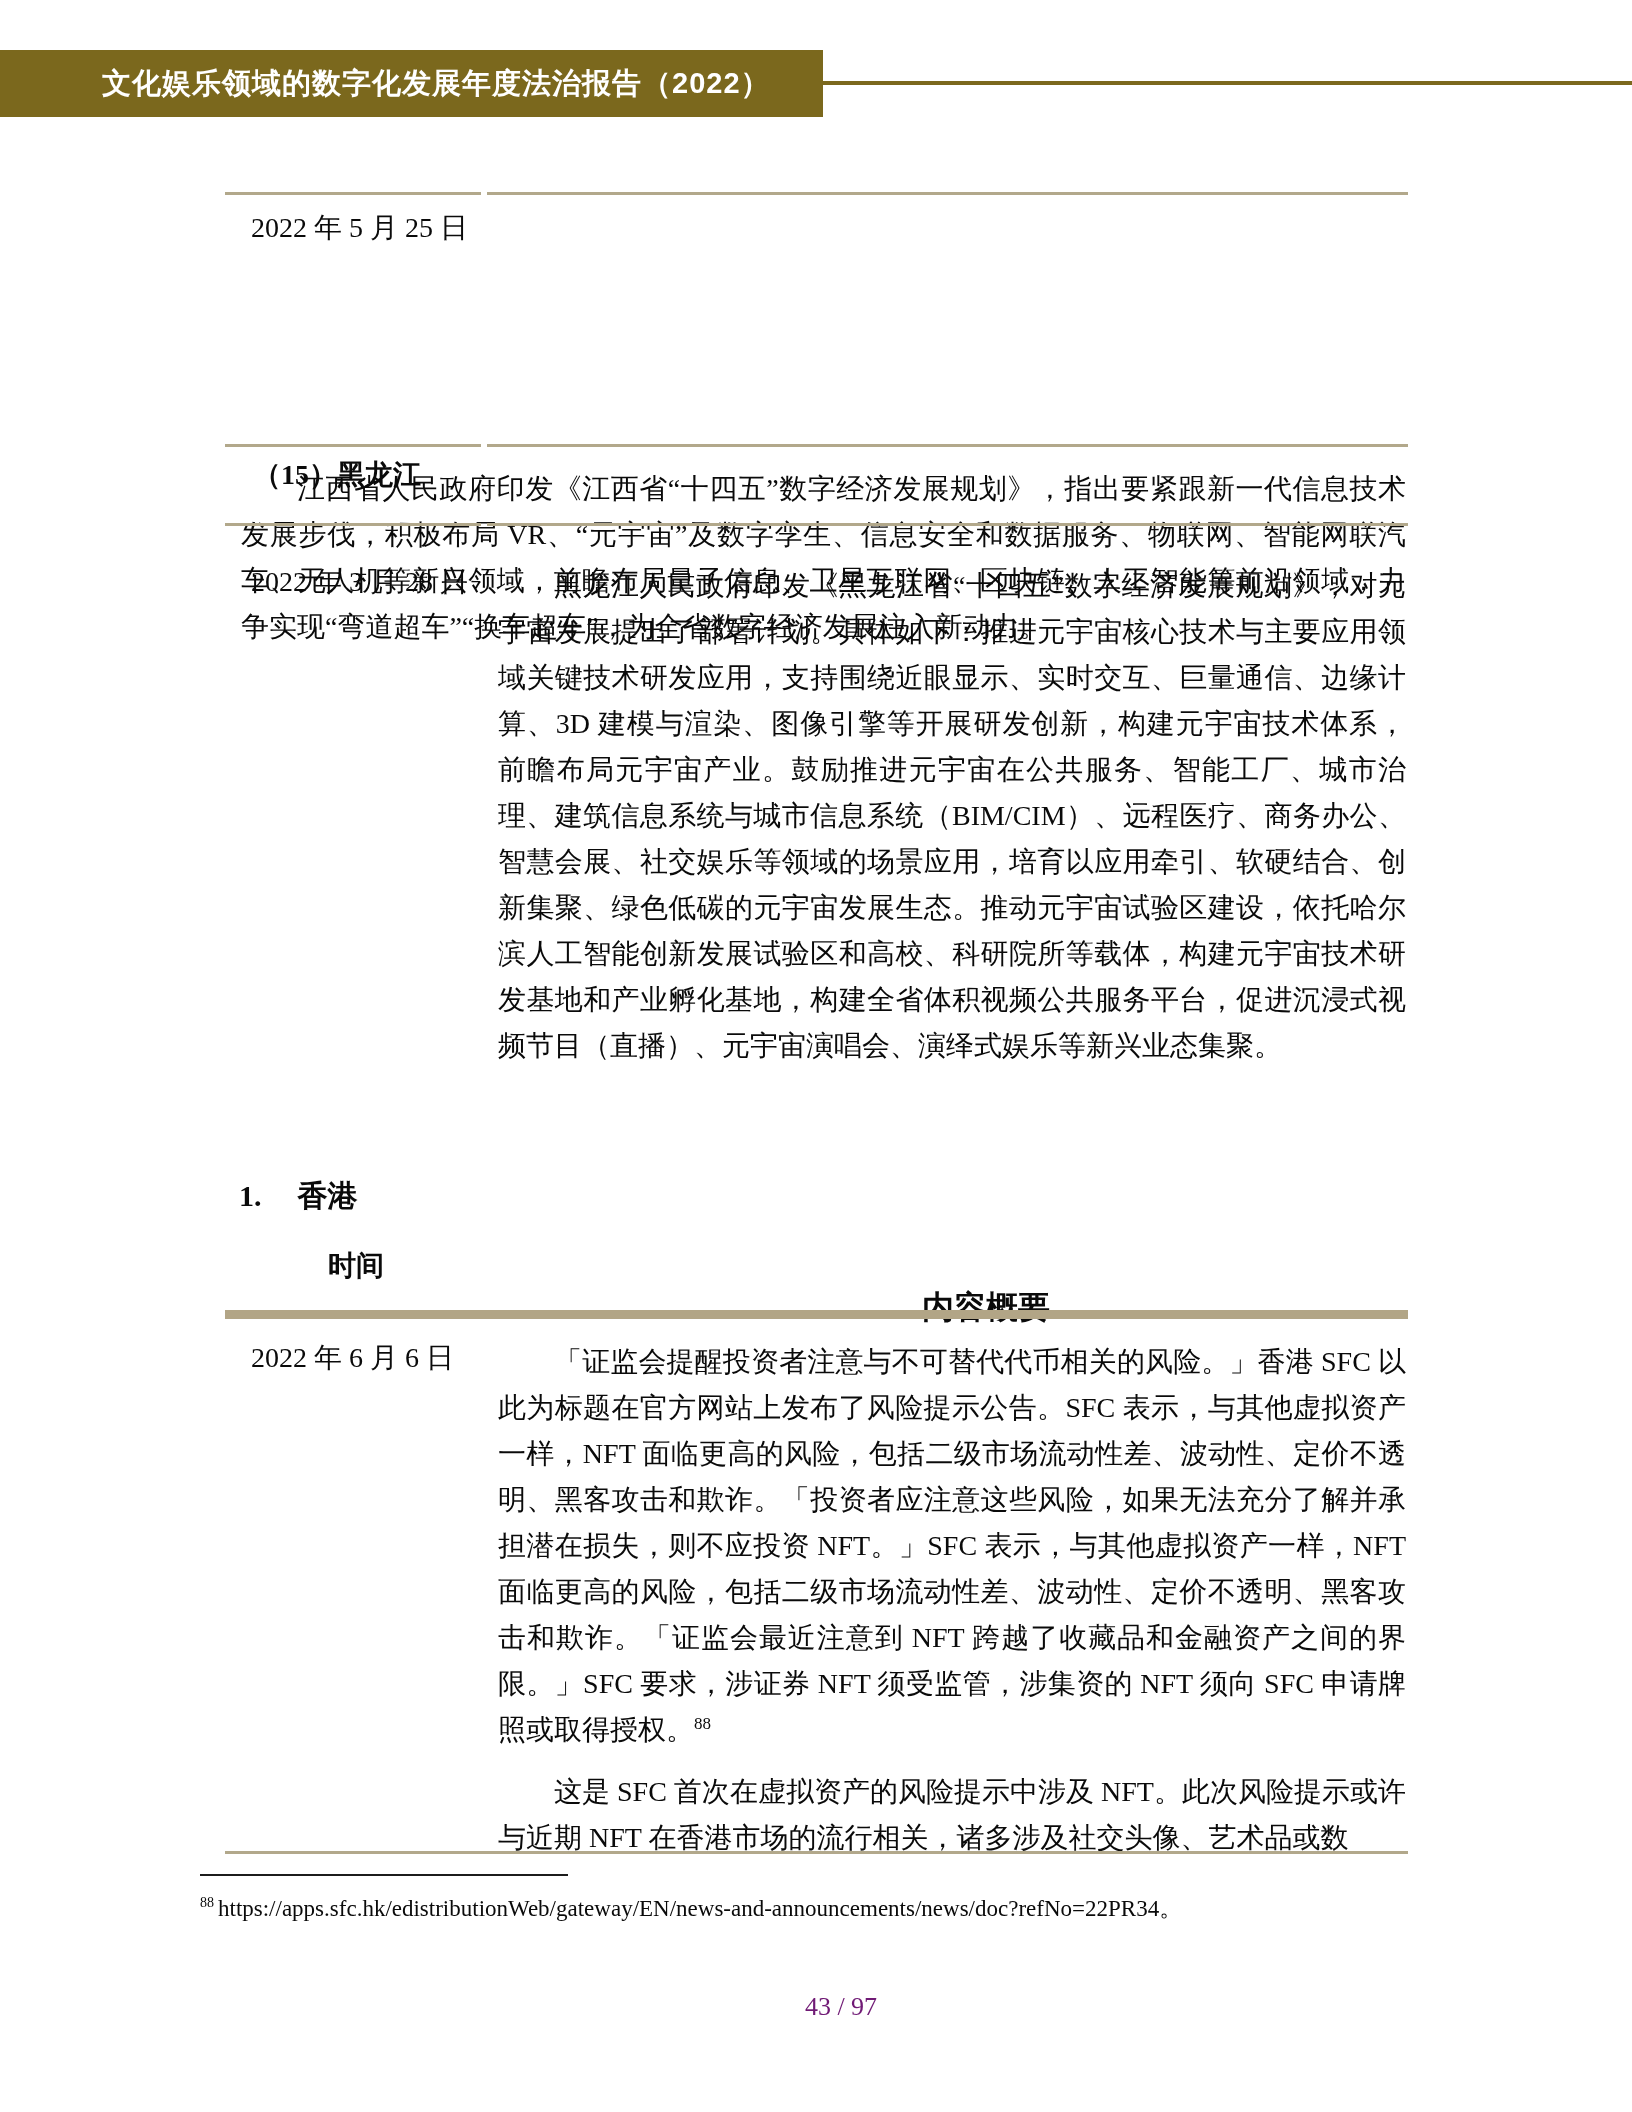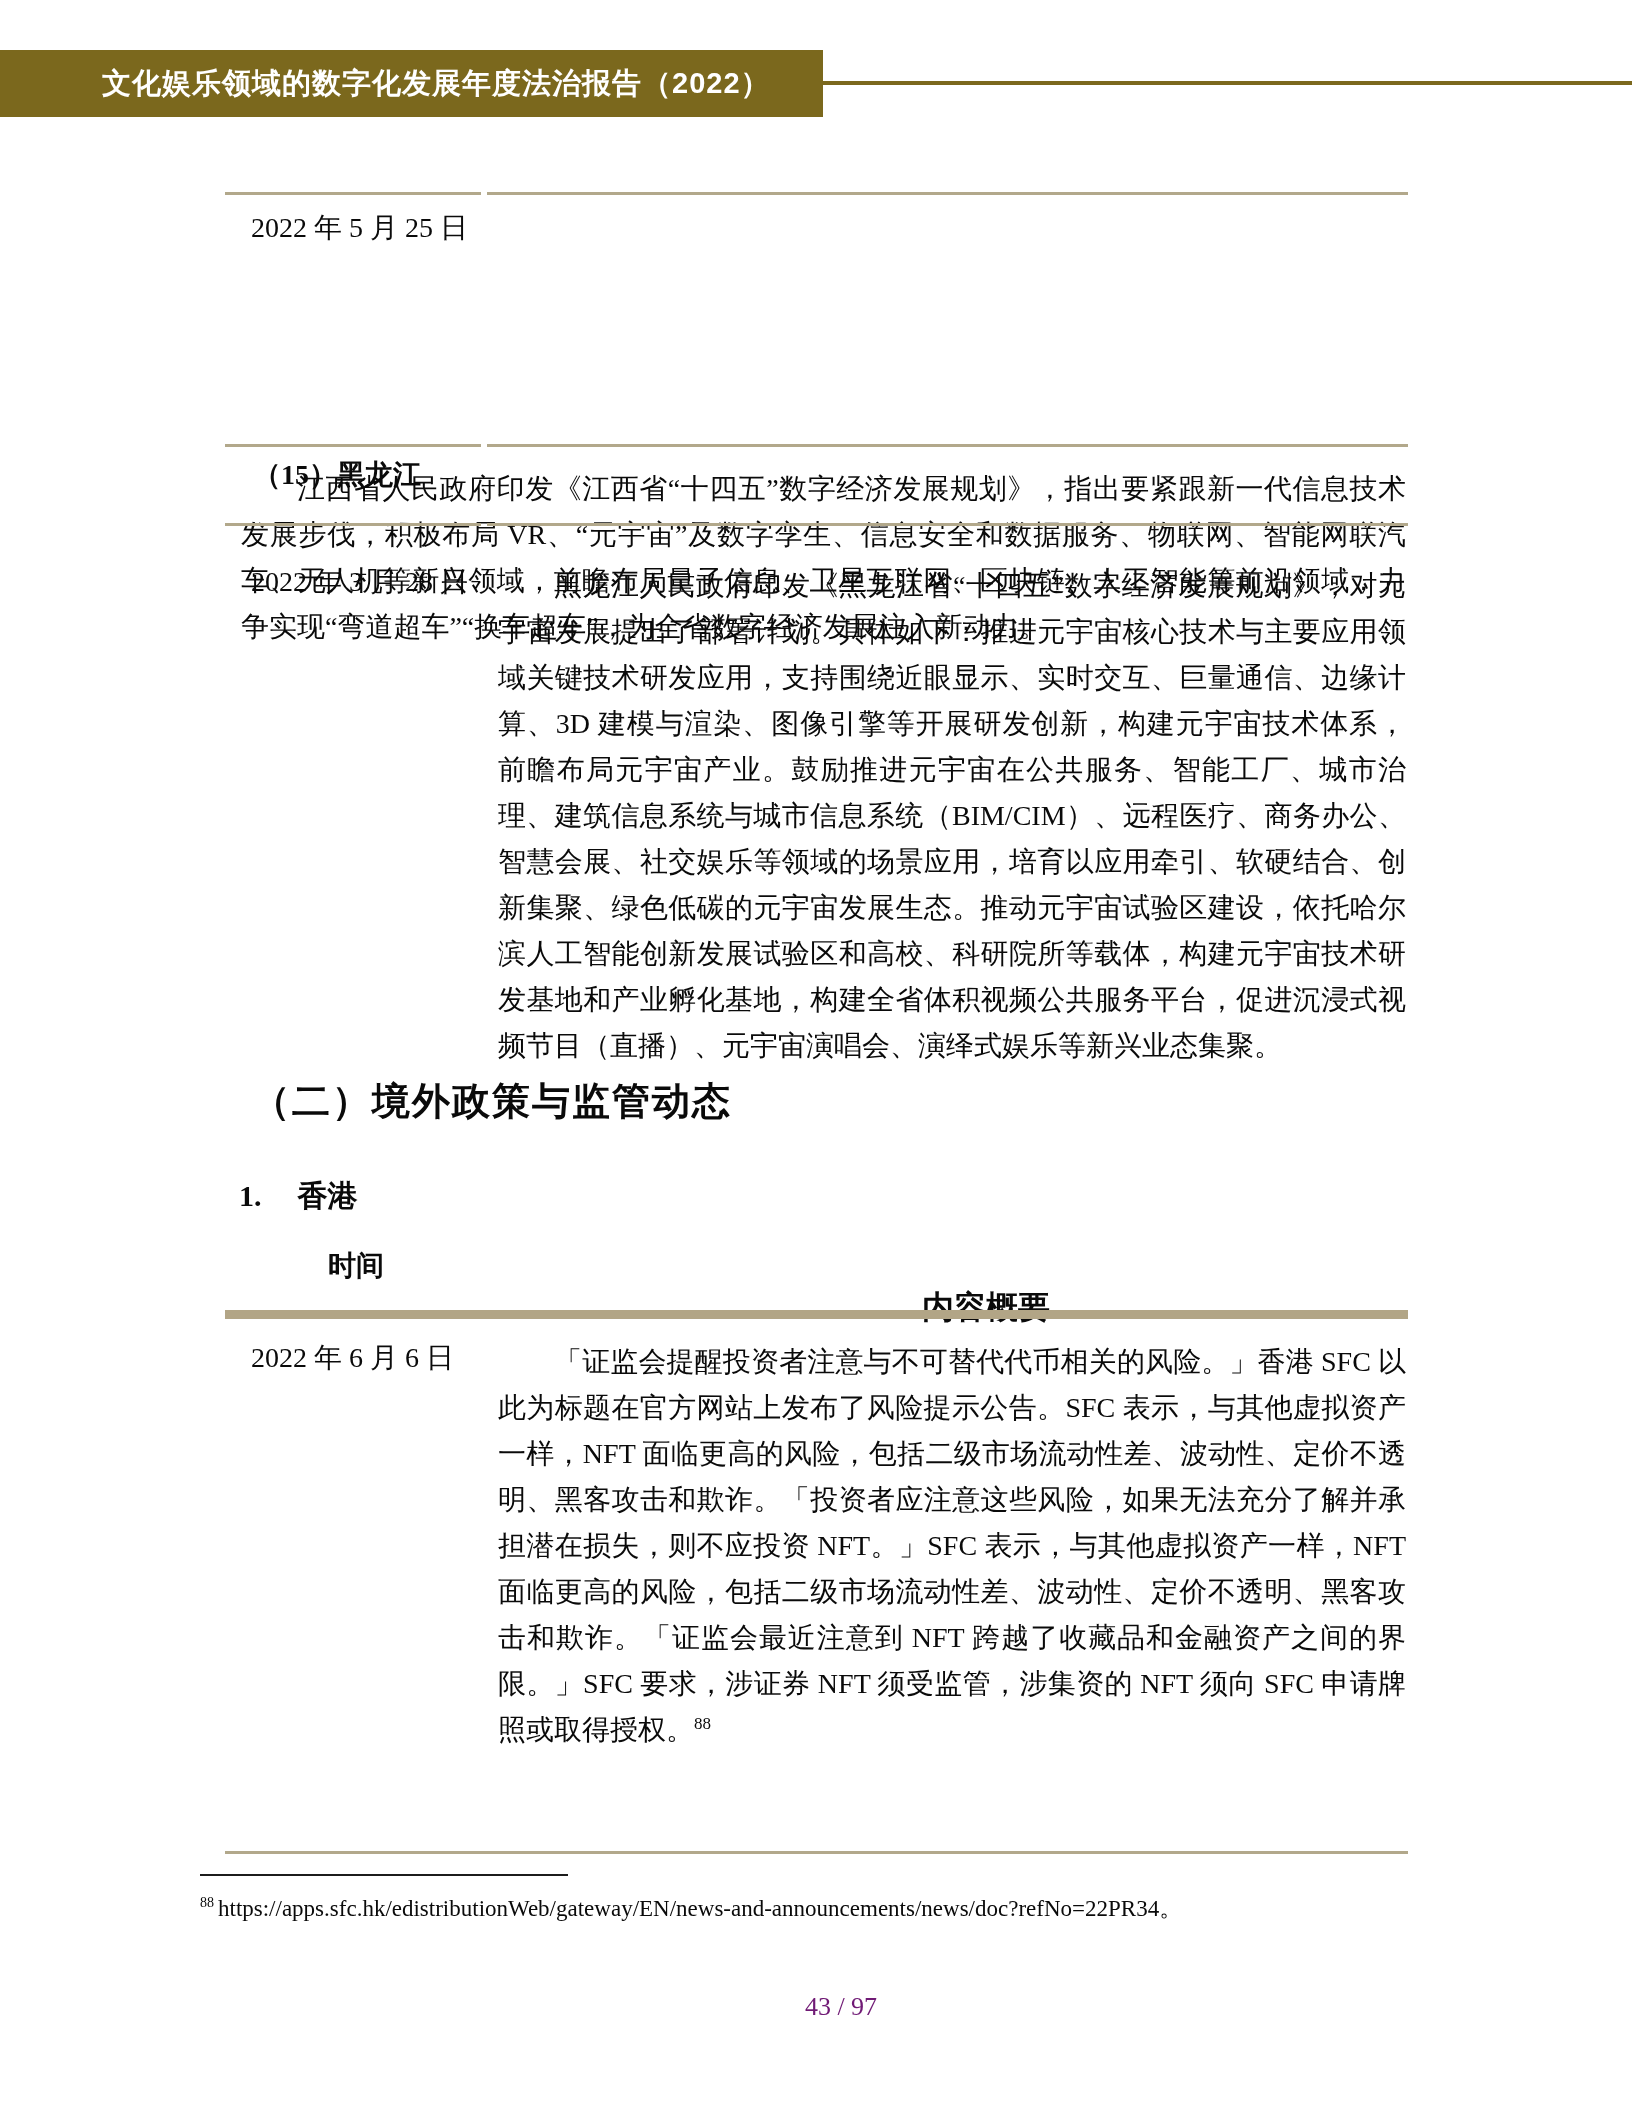--- a/index.html
+++ b/index.html
@@ -72,34 +72,34 @@
   <div class="rule" style="left:225px; top:523px; width:256px;"></div>
   <div class="rule" style="left:487px; top:523px; width:921px;"></div>
 
   <div class="trow" style="top:554px;">
     <div class="tdate">2022 年 3 月 28 日</div>
     <div class="tcontent">
       <p>黑龙江人民政府印发《黑龙江省“十四五”数字经济发展规划》，对元宇宙发展提出了部署计划。具体如下：推进元宇宙核心技术与主要应用领域关键技术研发应用，支持围绕近眼显示、实时交互、巨量通信、边缘计算、3D 建模与渲染、图像引擎等开展研发创新，构建元宇宙技术体系，前瞻布局元宇宙产业。鼓励推进元宇宙在公共服务、智能工厂、城市治理、建筑信息系统与城市信息系统（BIM/CIM）、远程医疗、商务办公、智慧会展、社交娱乐等领域的场景应用，培育以应用牵引、软硬结合、创新集聚、绿色低碳的元宇宙发展生态。推动元宇宙试验区建设，依托哈尔滨人工智能创新发展试验区和高校、科研院所等载体，构建元宇宙技术研发基地和产业孵化基地，构建全省体积视频公共服务平台，促进沉浸式视频节目（直播）、元宇宙演唱会、演绎式娱乐等新兴业态集聚。</p>
     </div>
   </div>
 
-  <div class="sec-heading">（二）境外政策与监管动态</div>
 
   <div class="sub-hk">
     <span class="num">1.</span><span>香港</span>
   </div>
 
   <div class="th-time">时间</div>
   <div class="th-summary">内容概要</div>
   <div class="rule-thick" style="left:225px; top:1310px; width:1183px;"></div>
 
   <div class="trow" style="top:1330px;">
     <div class="tdate">2022 年 6 月 6 日</div>
     <div class="tcontent">
       <p><span>「证监会提醒投资者注意与不可替代代币相关的风险。」香港 SFC 以此为标题在官方网站上发布了风险提示公告。SFC 表示，与其他虚拟资产一样，NFT 面临更高的风险，包括二级市场流动性差、波动性、定价不透明、黑客攻击和欺诈。「投资者应注意这些风险，如果无法充分了解并承担潜在损失，则不应投资 NFT。」SFC 表示，与其他虚拟资产一样，NFT 面临更高的风险，包括二级市场流动性差、波动性、定价不透明、黑客攻击和欺诈。「证监会最近注意到 NFT 跨越了收藏品和金融资产之间的界限。」SFC 要求，涉证券 NFT 须受监管，涉集资的 NFT 须向 SFC 申请牌照或取得授权。</span><sup class="ref">88</sup></p>
+      <p class="para-gap">这是 SFC 首次在虚拟资产的风险提示中涉及 NFT。此次风险提示或许与近期 NFT 在香港市场的流行相关，诸多涉及社交头像、艺术品或数</p>
     </div>
   </div>
 
   <div class="rule" style="left:225px; top:1851px; width:1183px;"></div>
 
   <div class="footnote-sep"></div>
   <div class="footnote">
     <sup>88</sup><span>https://apps.sfc.hk/edistributionWeb/gateway/EN/news-and-announcements/news/doc?refNo=22PR34。</span>
   </div>
 

